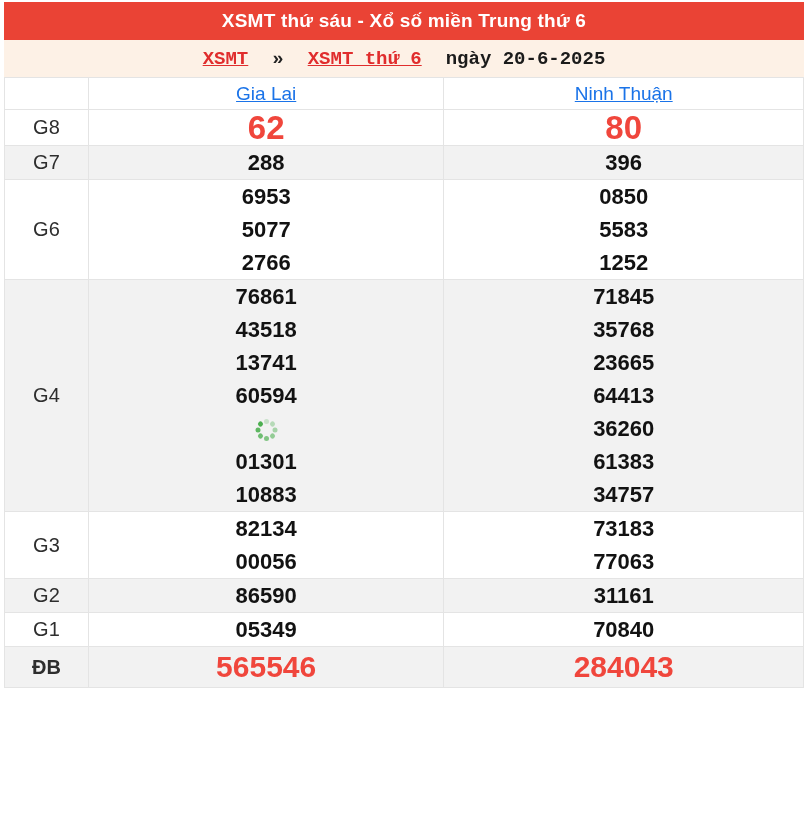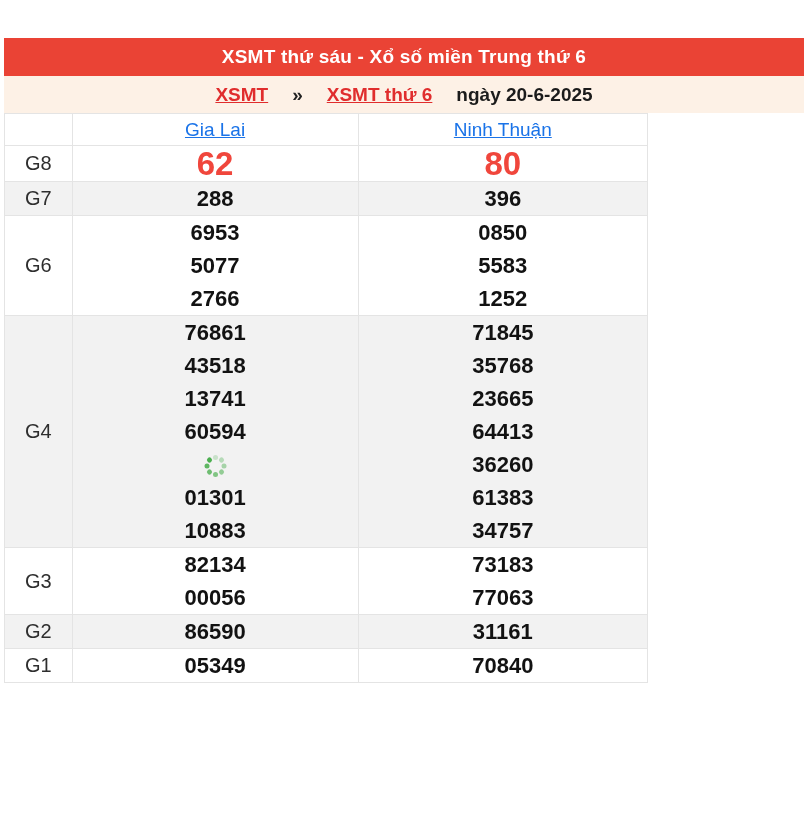--- a/index.html
+++ b/index.html
@@ -1,41 +1,41 @@
 <!DOCTYPE html>
 <html style="--banner-red: #ea4335; --breadcrumb-bg: #fdf1e6; --link-red: #e02d2d; --link-blue: #1a73e8; --number-red: #f0463c; --row-alt-bg: #f2f2f2; --spinner-green: #4caf50;"><head>
 <meta charset="utf-8">
 <style>
   html,body{margin:0;padding:0;background:#ffffff;}
   body{
     width:804px;height:815px;overflow:hidden;
     font-family:"Liberation Sans","DejaVu Sans",sans-serif;
     -webkit-font-smoothing:antialiased;
   }
-  .page{padding:2px 0 0 4px;margin-top:36px;}
+  .page{padding:2px 0 0 4px;}
 
   
   .banner{
     height:38px;background:var(--banner-red,#ea4335);
     display:flex;align-items:center;justify-content:center;
   }
   .banner span{color:#ffffff;font-size:19px;font-weight:bold;letter-spacing:.2px;}
 
   
   .breadcrumb{
     height:37px;background:var(--breadcrumb-bg,#fdf1e6);
     display:flex;align-items:center;justify-content:center;gap:24px;
-    font-size:19px;font-weight:bold;color:#1b1b1b;
+    font-size:19px;font-weight:bold;color:#1b1b1b;font-family:Liberation Mono, monospace;
   }
   .bc-link{color:var(--link-red,#e02d2d);text-decoration:underline;cursor:pointer;}
   .bc-sep{font-weight:bold;color:#222;}
 
   
   table.results{
-    width:644px;border-collapse:collapse;table-layout:fixed;
+    width:800px;border-collapse:collapse;table-layout:fixed;
     margin:0;background:#fff;
   }
   table.results th,table.results td{
     border:1px solid #e4e4e4;text-align:center;vertical-align:middle;padding:0;
   }
   col.c-label{width:10.5%;}
   col.c-prov1{width:44.5%;}
   col.c-prov2{width:45%;}
 
   thead th{height:31px;font-weight:normal;background:#fff;}
@@ -170,16 +170,25 @@
         </tr>
         <tr class="normal">
           <td class="lbl">G1</td>
           <td class="nums">
             <div class="num">05349</div>
           </td>
           <td class="nums">
             <div class="num">70840</div>
           </td>
         </tr>
+        <tr class="red-large">
+          <td class="lbl">ĐB</td>
+          <td class="nums">
+            <div class="num">565546</div>
+          </td>
+          <td class="nums">
+            <div class="num">284043</div>
+          </td>
+        </tr>
       </tbody>
   </table>
 
 </div>
 
 </body></html>

